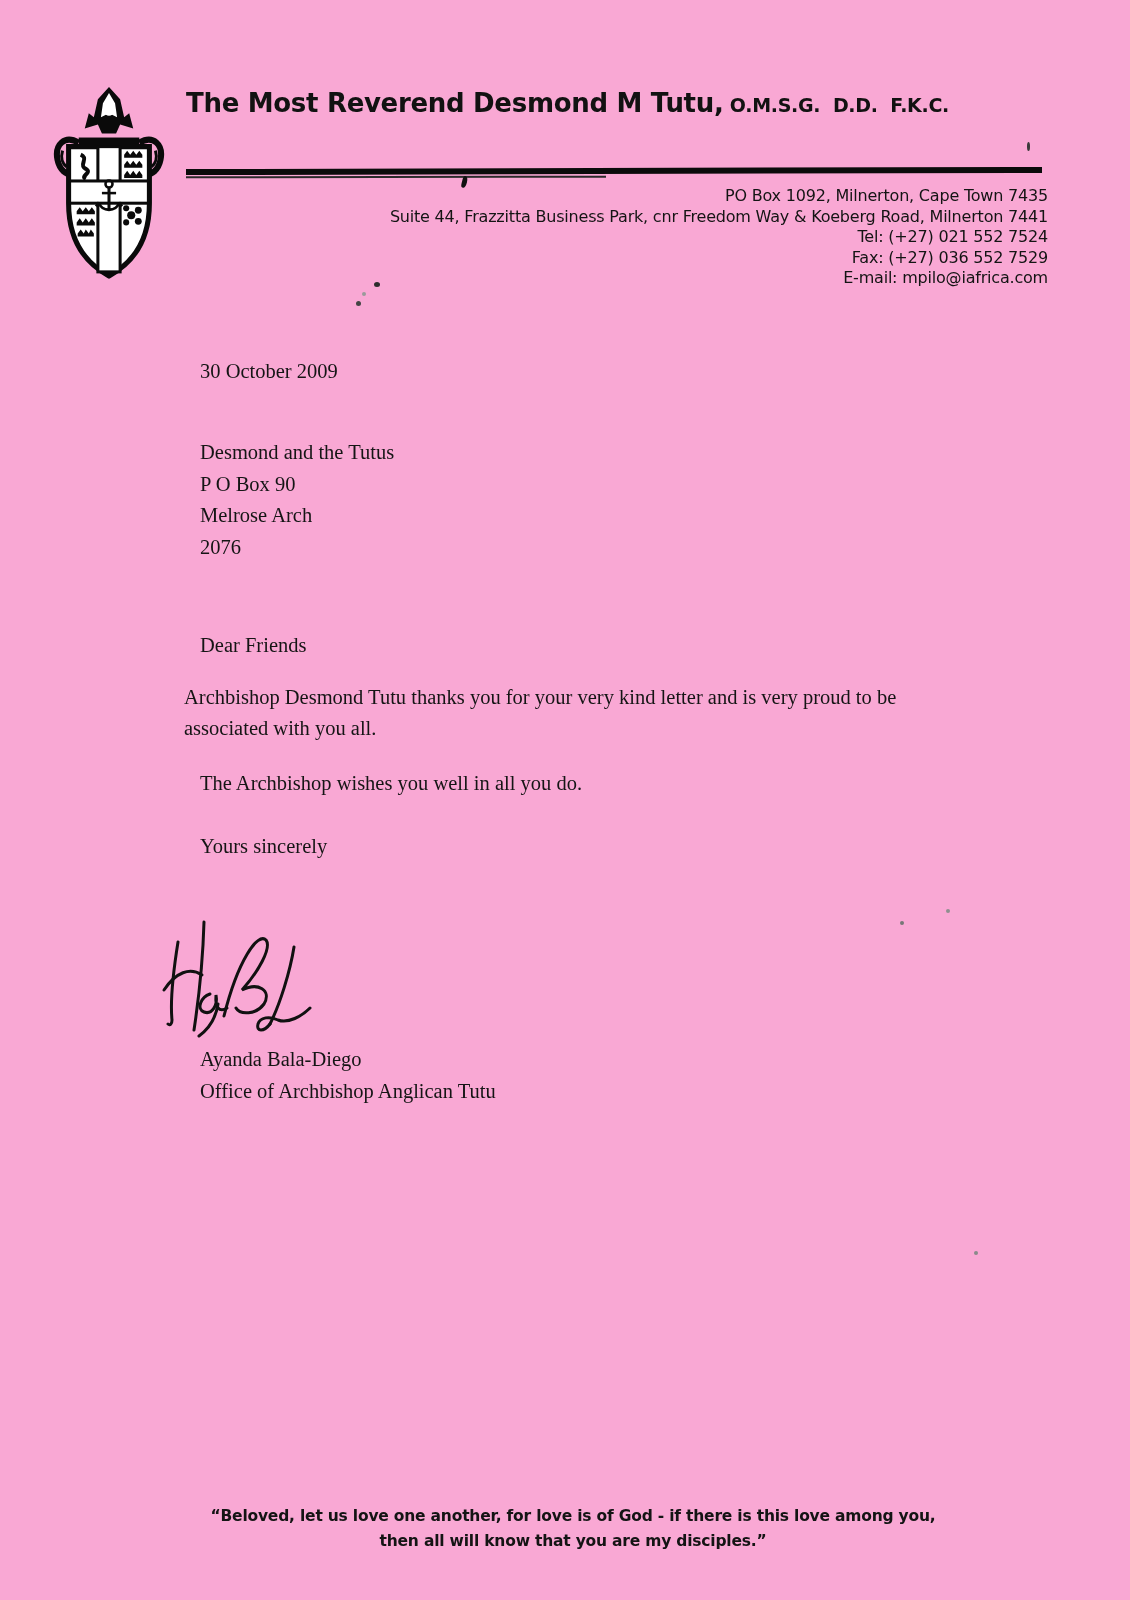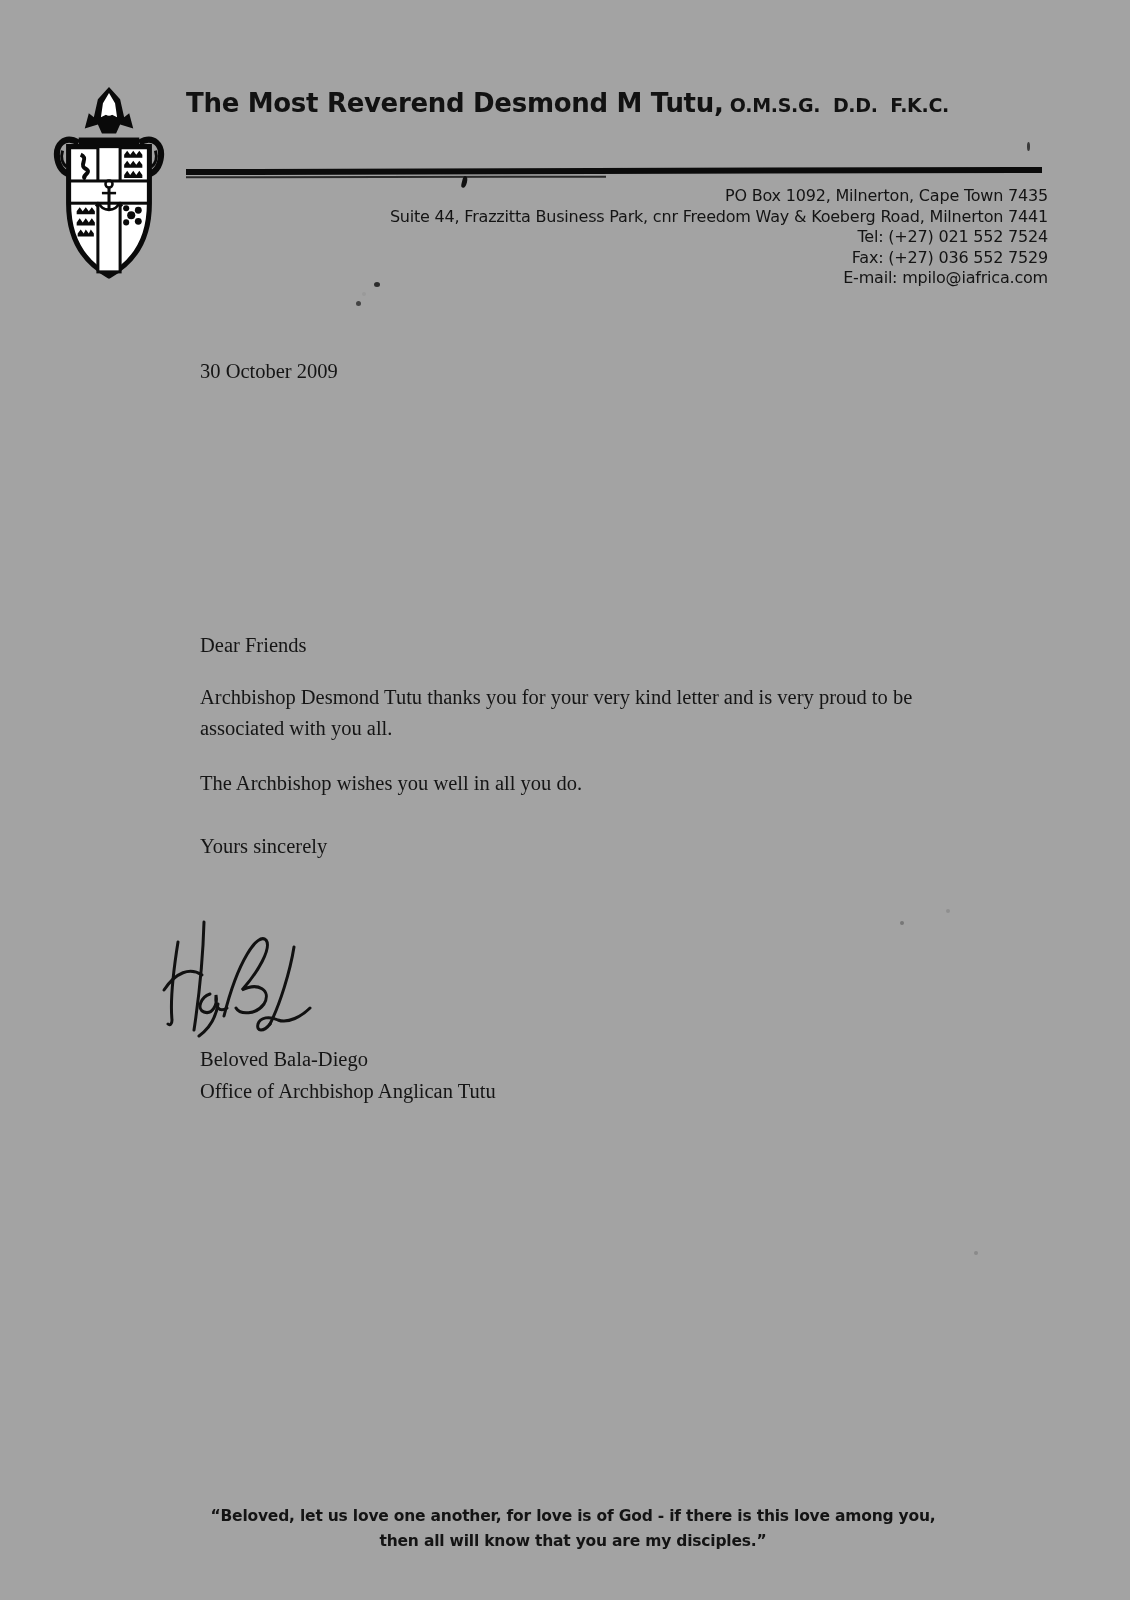--- a/index.html
+++ b/index.html
@@ -1,20 +1,20 @@
 <!DOCTYPE html>
 <html><head>
 <meta charset="utf-8">
 <style>
   html,body { margin:0; padding:0; background:#e8e8e8; }
   .page {
     position:relative;
     width:1130px; height:1600px;
     margin:0 auto;
-    background:#a3a3a3;
+    background:#f9a8d4;
     color:#181818;
     font-family:"Liberation Serif", serif;
     overflow:hidden;
   }
   
   .crest {
     position:absolute; left:52px; top:84px;
     width:114px; height:200px;
   }
   .hand { font-family:"DejaVu Sans", sans-serif; }
@@ -44,21 +44,21 @@
     text-align:right;
     font-size:16px; font-weight:400; letter-spacing:-0.2px;
     line-height:20.6px; color:#141414;
     white-space:nowrap;
   }
   
   .body-text { font-size:20.5px; line-height:31px; color:#151515;margin-left:48px; }
   .date-line      { position:absolute; left:152px; top:356px; }
   .recipient      { position:absolute; left:152px; top:437px; line-height:31.5px; }
   .salutation     { position:absolute; left:152px; top:630px; }
-  .paragraph-1    { position:absolute; left:152px; top:682px; width:790px; }
+  .paragraph-1    { position:absolute; left:136px; top:682px; width:790px; }
   .paragraph-2    { position:absolute; left:152px; top:768px; width:790px; }
   .closing        { position:absolute; left:152px; top:831px; }
   .signature      { position:absolute; left:158px; top:912px; width:170px; height:135px; }
   .signatory      { position:absolute; left:152px; top:1044px; line-height:31.5px; }
   
   .footer {
     position:absolute; left:0; right:0; top:1504px;
     text-align:center; transform:translateX(8px);
     font-size:15.5px; font-weight:700; letter-spacing:-0.2px;
     line-height:25px; color:#141414;
@@ -130,20 +130,26 @@
   <div class="contact hand">
     <div>PO Box 1092, Milnerton, Cape Town 7435</div>
     <div>Suite 44, Frazzitta Business Park, cnr Freedom Way &amp; Koeberg Road, Milnerton 7441</div>
     <div>Tel: (+27) 021 552 7524</div>
     <div>Fax: (+27) 036 552 7529</div>
     <div>E-mail: mpilo@iafrica.com</div>
   </div>
 
   <div class="date-line body-text">30 October 2009</div>
 
+  <div class="recipient body-text">
+    <div>Desmond and the Tutus</div>
+    <div>P O Box 90</div>
+    <div>Melrose Arch</div>
+    <div>2076</div>
+  </div>
 
   <div class="salutation body-text">Dear Friends</div>
 
   <div class="paragraph-1 body-text">Archbishop Desmond Tutu thanks you for your very kind letter and is very proud to be associated with you all.</div>
   <div class="paragraph-2 body-text">The Archbishop wishes you well in all you do.</div>
 
   <div class="closing body-text">Yours sincerely</div>
 
   <svg class="signature" viewBox="0 0 170 135" aria-hidden="true">
     <g fill="none" stroke="#111111" stroke-width="3" stroke-linecap="round">
@@ -152,21 +158,21 @@
       <path d="M46,10 C45,45 41,85 36,118"></path>
       <path d="M52,82 C43,85 38,97 46,100 C54,103 60,93 58,83 C57,95 61,101 69,96"></path>
       <path d="M60,92 C58,105 52,116 41,124"></path>
       <path d="M66,104 C80,48 100,20 108,28 C114,36 100,60 84,78 C100,70 114,78 106,92 C98,103 82,103 78,96"></path>
       <path d="M136,35 C132,60 122,92 112,112"></path>
       <path d="M112,112 C106,120 98,120 100,112 C102,105 112,104 120,108 C130,112 144,104 152,96"></path>
     </g>
   </svg>
 
   <div class="signatory body-text">
-    <div>Beloved Bala-Diego</div>
+    <div>Ayanda Bala-Diego</div>
     <div>Office of Archbishop Anglican Tutu</div>
   </div>
 
   <div class="footer hand">
     <div>“Beloved, let us love one another, for love is of God - if there is this love among you,</div>
     <div>then all will know that you are my disciples.”</div>
   </div>
 
   <div class="artifact a-comma"></div>
   <div class="artifact a-apos"></div>

